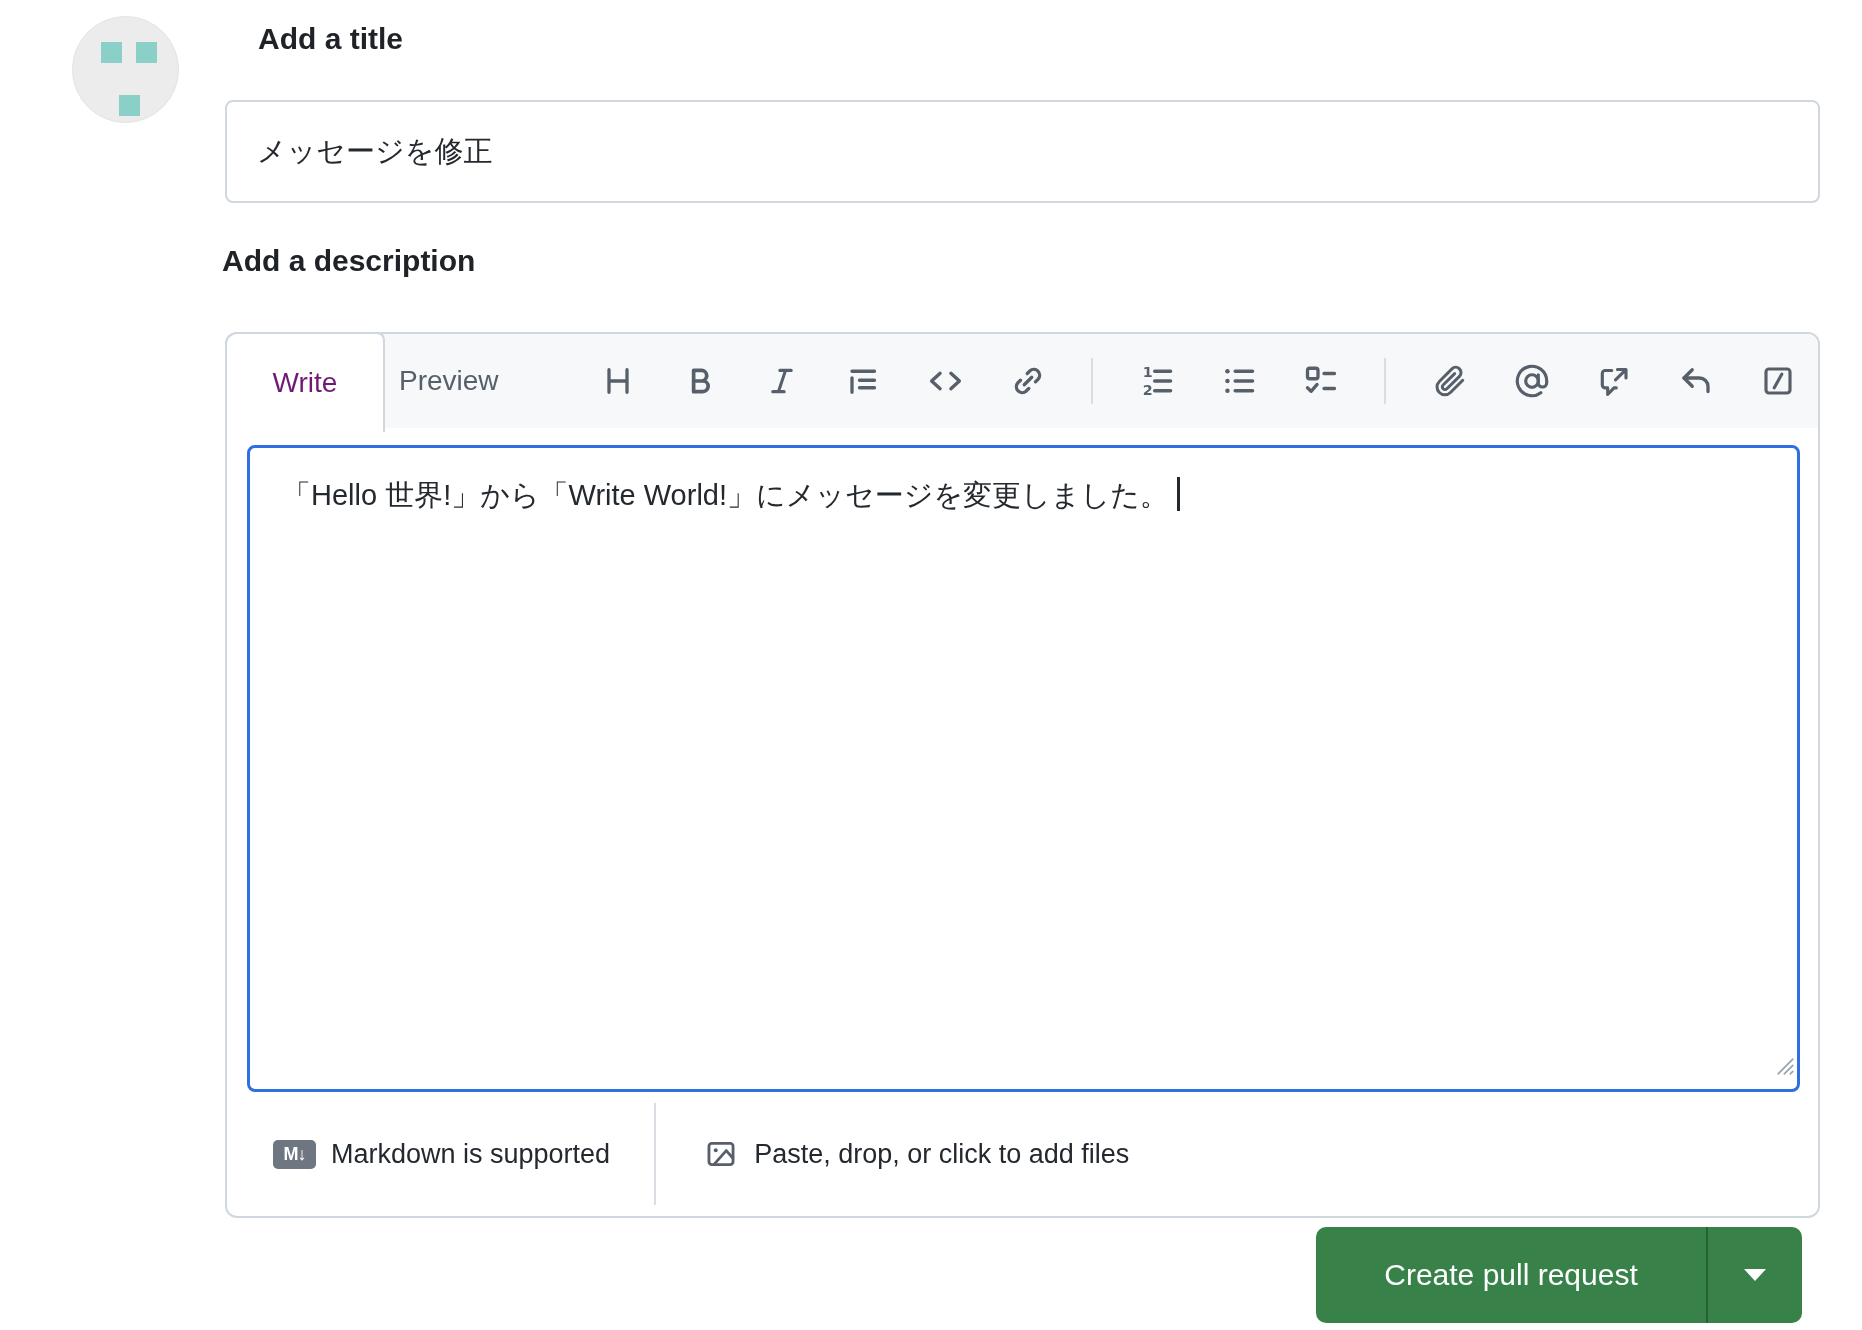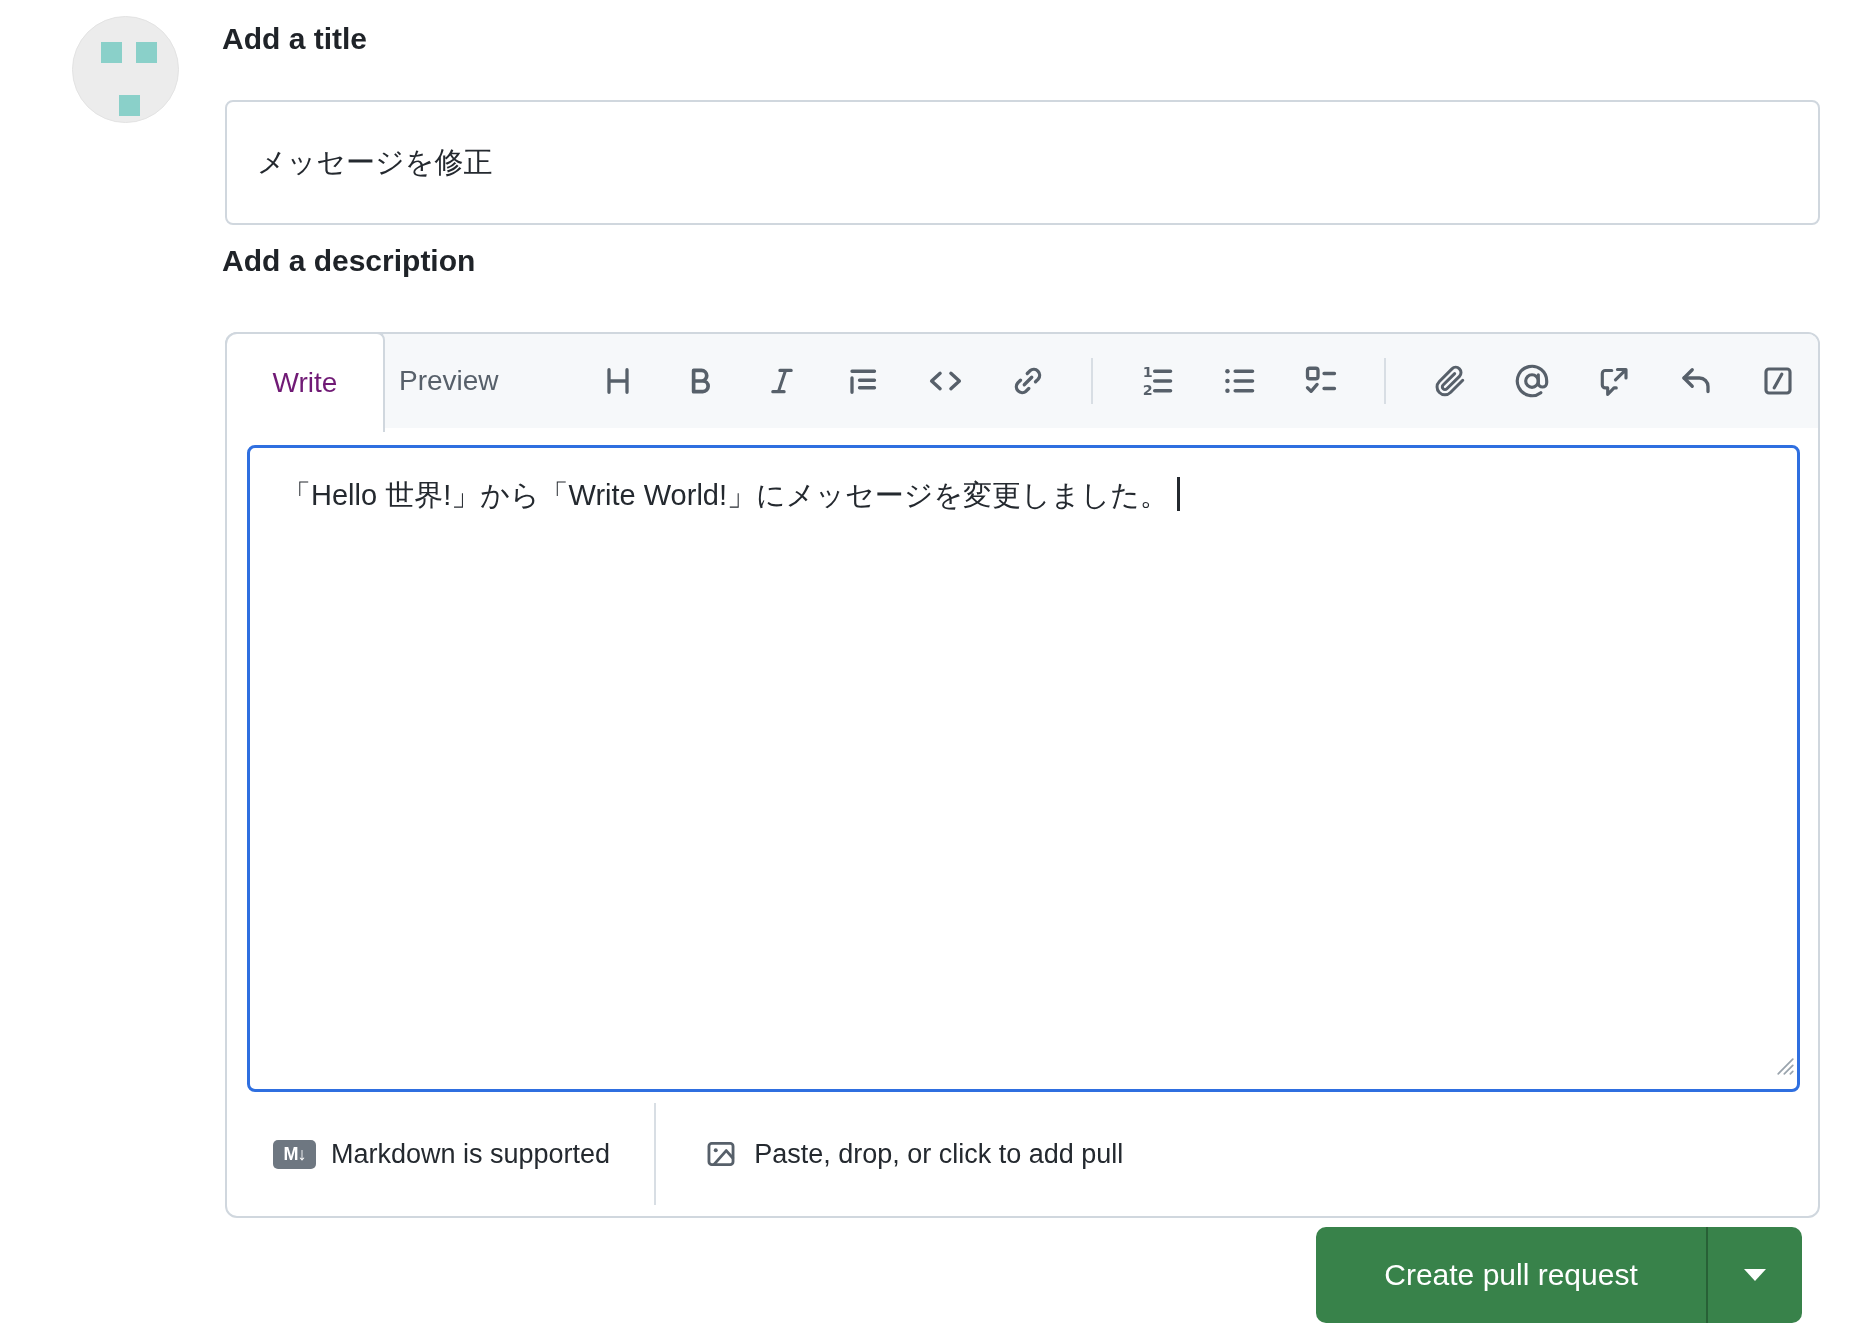--- a/index.html
+++ b/index.html
@@ -27,27 +27,27 @@
   .avatar .sq { position: absolute; width: 21px; height: 21px; background: #8ad0c9; }
   .avatar .sq1 { left: 28px; top: 25px; }
   .avatar .sq2 { left: 63px; top: 25px; }
   .avatar .sq3 { left: 46px; top: 78px; }
 
   
   .section-label {
     position: absolute; left: 222px;
     font-size: 30px; font-weight: 700; color: #1f2328;
   }
-  .label-title { top: 22px; }
+  .label-title { top: 22px; margin-left: 36px; }
   .label-desc  { top: 244px; }
 
   
   .title-input {
     position: absolute; left: 225px; top: 100px;
-    width: 1595px; height: 125px;
+    width: 1595px; height: 103px;
     border: 2px solid #d0d7de; border-radius: 8px;
     background: #fff;
     font-family: inherit; font-size: 29px; color: #24292f;
     padding: 0 30px;
     outline: none;
   }
 
   
   .editor {
     position: absolute; left: 225px; top: 332px;
@@ -287,21 +287,21 @@
         <span class="md-badge">M↓</span>
         <span>Markdown is supported</span>
       </div>
       <div class="footer-sep"></div>
       <div class="attach-hint">
         <svg width="34" height="34" viewBox="0 0 24 24" fill="none" stroke="currentColor" stroke-width="2" stroke-linecap="round" stroke-linejoin="round">
           <rect x="3.5" y="4.5" width="17" height="15" rx="2"></rect>
           <circle cx="8.3" cy="9.3" r="1.4" fill="#57606a" stroke="none"></circle>
           <path d="M20.3 14.8l-4.6-5.2-8.6 9.7"></path>
         </svg>
-        <span>Paste, drop, or click to add pull</span>
+        <span>Paste, drop, or click to add files</span>
       </div>
     </div>
   </div>
 
   <div class="create-btn">
     <div class="btn-main">
       <span>Create pull request</span>
     </div>
     <div class="btn-divider"></div>
     <div class="btn-caret-area">

